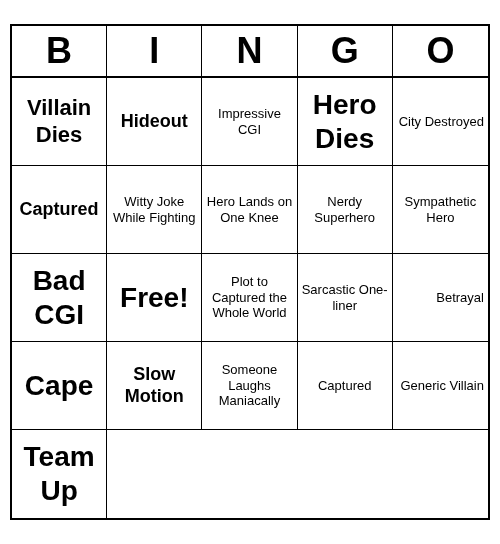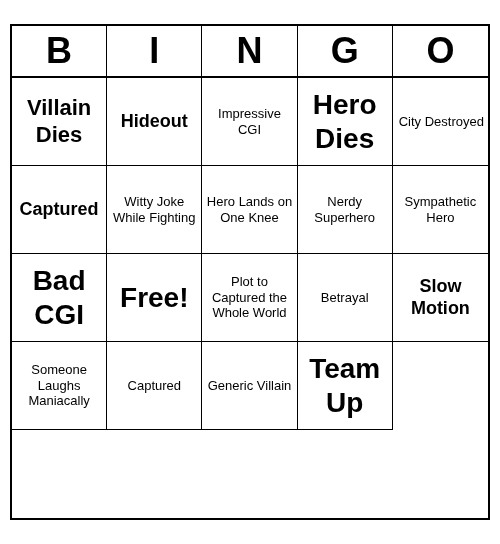--- a/index.html
+++ b/index.html
@@ -119,21 +119,27 @@
       <div class="bingo-cell">
         <span class="cell-text-xl">Bad CGI</span>
       </div>
       <div class="bingo-cell">
         <span class="cell-text-xl">Free!</span>
       </div>
       <div class="bingo-cell">
         <span class="cell-text">Plot to Captured the Whole World</span>
       </div>
       <div class="bingo-cell">
+        <span class="cell-text">Sarcastic One-liner</span>
+      </div>
+      <div class="bingo-cell">
         <span class="cell-text">Betrayal</span>
+      </div>
+      <div class="bingo-cell">
+        <span class="cell-text-xl">Cape</span>
       </div>
       <div class="bingo-cell">
         <span class="cell-text-medium">Slow Motion</span>
       </div>
       <div class="bingo-cell">
         <span class="cell-text">Someone Laughs Maniacally</span>
       </div>
       <div class="bingo-cell">
         <span class="cell-text">Captured</span>
       </div>

